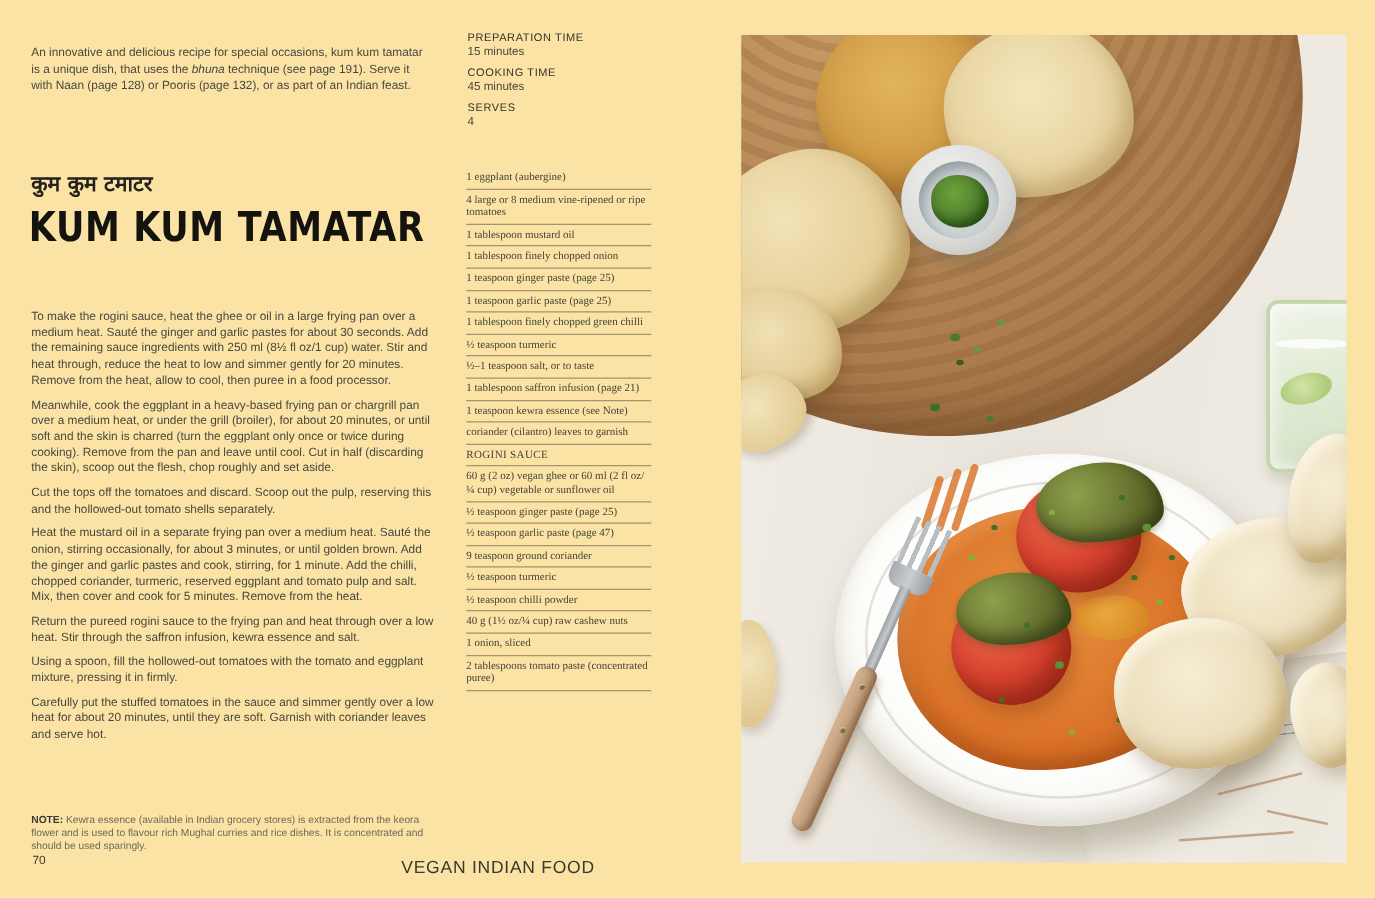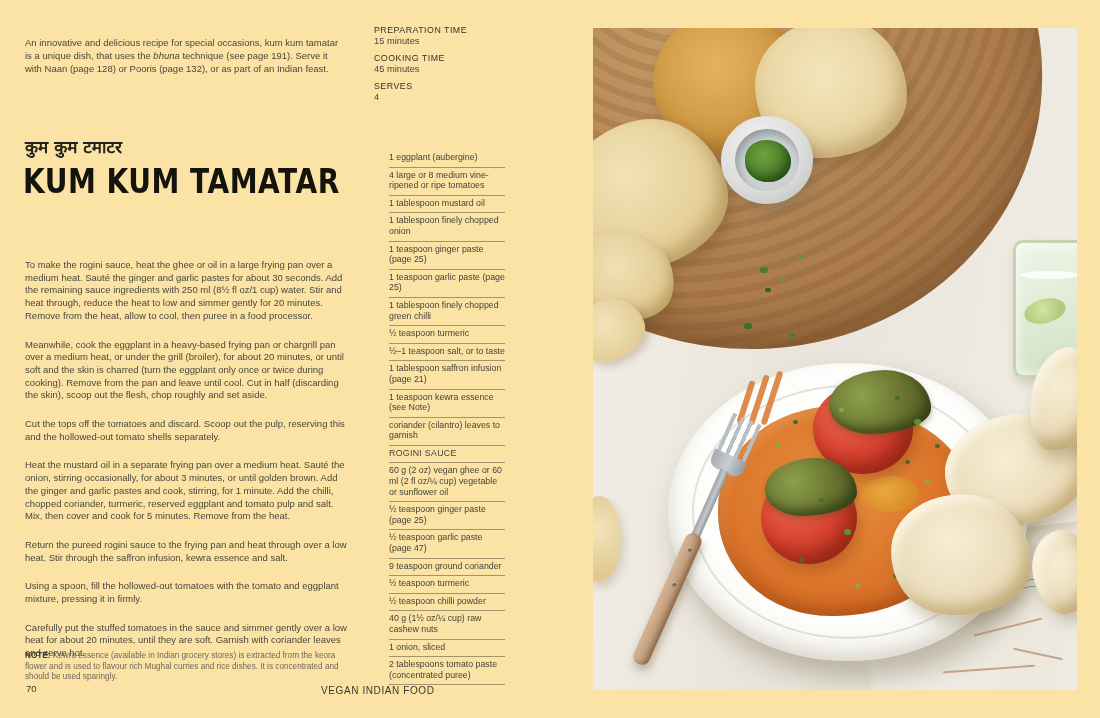--- a/index.html
+++ b/index.html
@@ -13,34 +13,34 @@
     font-size:9.5px; line-height:13px; color:#4A473E; }
   .intro .it { font-style:italic; }
   .title-hindi { position:absolute; left:25px; top:135px; font-size:17px;
     font-weight:700; color:#23221C; font-family:"DejaVu Sans", sans-serif; }
   .title-main { position:absolute; left:23px; top:162px; font-size:28px;
     font-weight:900; letter-spacing:.5px; color:#14130E;
     transform:scaleY(1.18); transform-origin:left top;
     font-family:"DejaVu Sans", sans-serif; }
   .steps { position:absolute; left:25px; top:243px; width:326px;
     font-size:9.5px; line-height:12.7px; color:#4A473E; }
-  .steps p { margin:16px 0 7px 0; }
+  .steps p { margin:5px 0 7px 0; }
   .note { position:absolute; left:25px; top:643px; width:332px;
     font-size:8.2px; line-height:10.4px; color:#6E695A; }
   .note .lbl { color:#3A382F; font-weight:700; }
   .page-number { position:absolute; left:26px; top:683px; font-size:9.5px; color:#3A382F; }
-  .footer { position:absolute; left:321px; top:685px; font-size:10px;
+  .footer { position:absolute; left:321px; top:685px; font-size:14px;
     letter-spacing:.6px; color:#3A382F; }
   
   .meta { position:absolute; left:374px; top:25px; width:160px; color:#4A473E; }
   .meta-label { font-size:8.8px; letter-spacing:.5px; color:#33312A; margin-bottom:1px; }
   .meta-value { font-size:9.3px; margin-bottom:7px; }
   
   .ingredients { position:absolute; left:373px; top:134px; width:148px; }
-  .ingredients ul { list-style:none; margin:16px; padding:0; }
+  .ingredients ul { list-style:none; margin:0; padding:0;font-family:Liberation Serif, serif; }
   .ingredients li { padding:2px 0 4px; border-bottom:1px solid #A2946C;
     font-size:8.8px; line-height:10.6px; color:#45433A; }
   .ingredients li.section { letter-spacing:.3px; }
   
   .photo { position:absolute; left:593px; top:28px; width:484px; height:662px;
     overflow:hidden;
     background:
       radial-gradient(4px 3px at 300px 120px, rgba(150,95,50,.35), transparent 70%),
       radial-gradient(3px 2px at 385px 175px, rgba(150,95,50,.3), transparent 70%),
       radial-gradient(5px 3px at 420px 95px, rgba(160,100,55,.25), transparent 70%),

